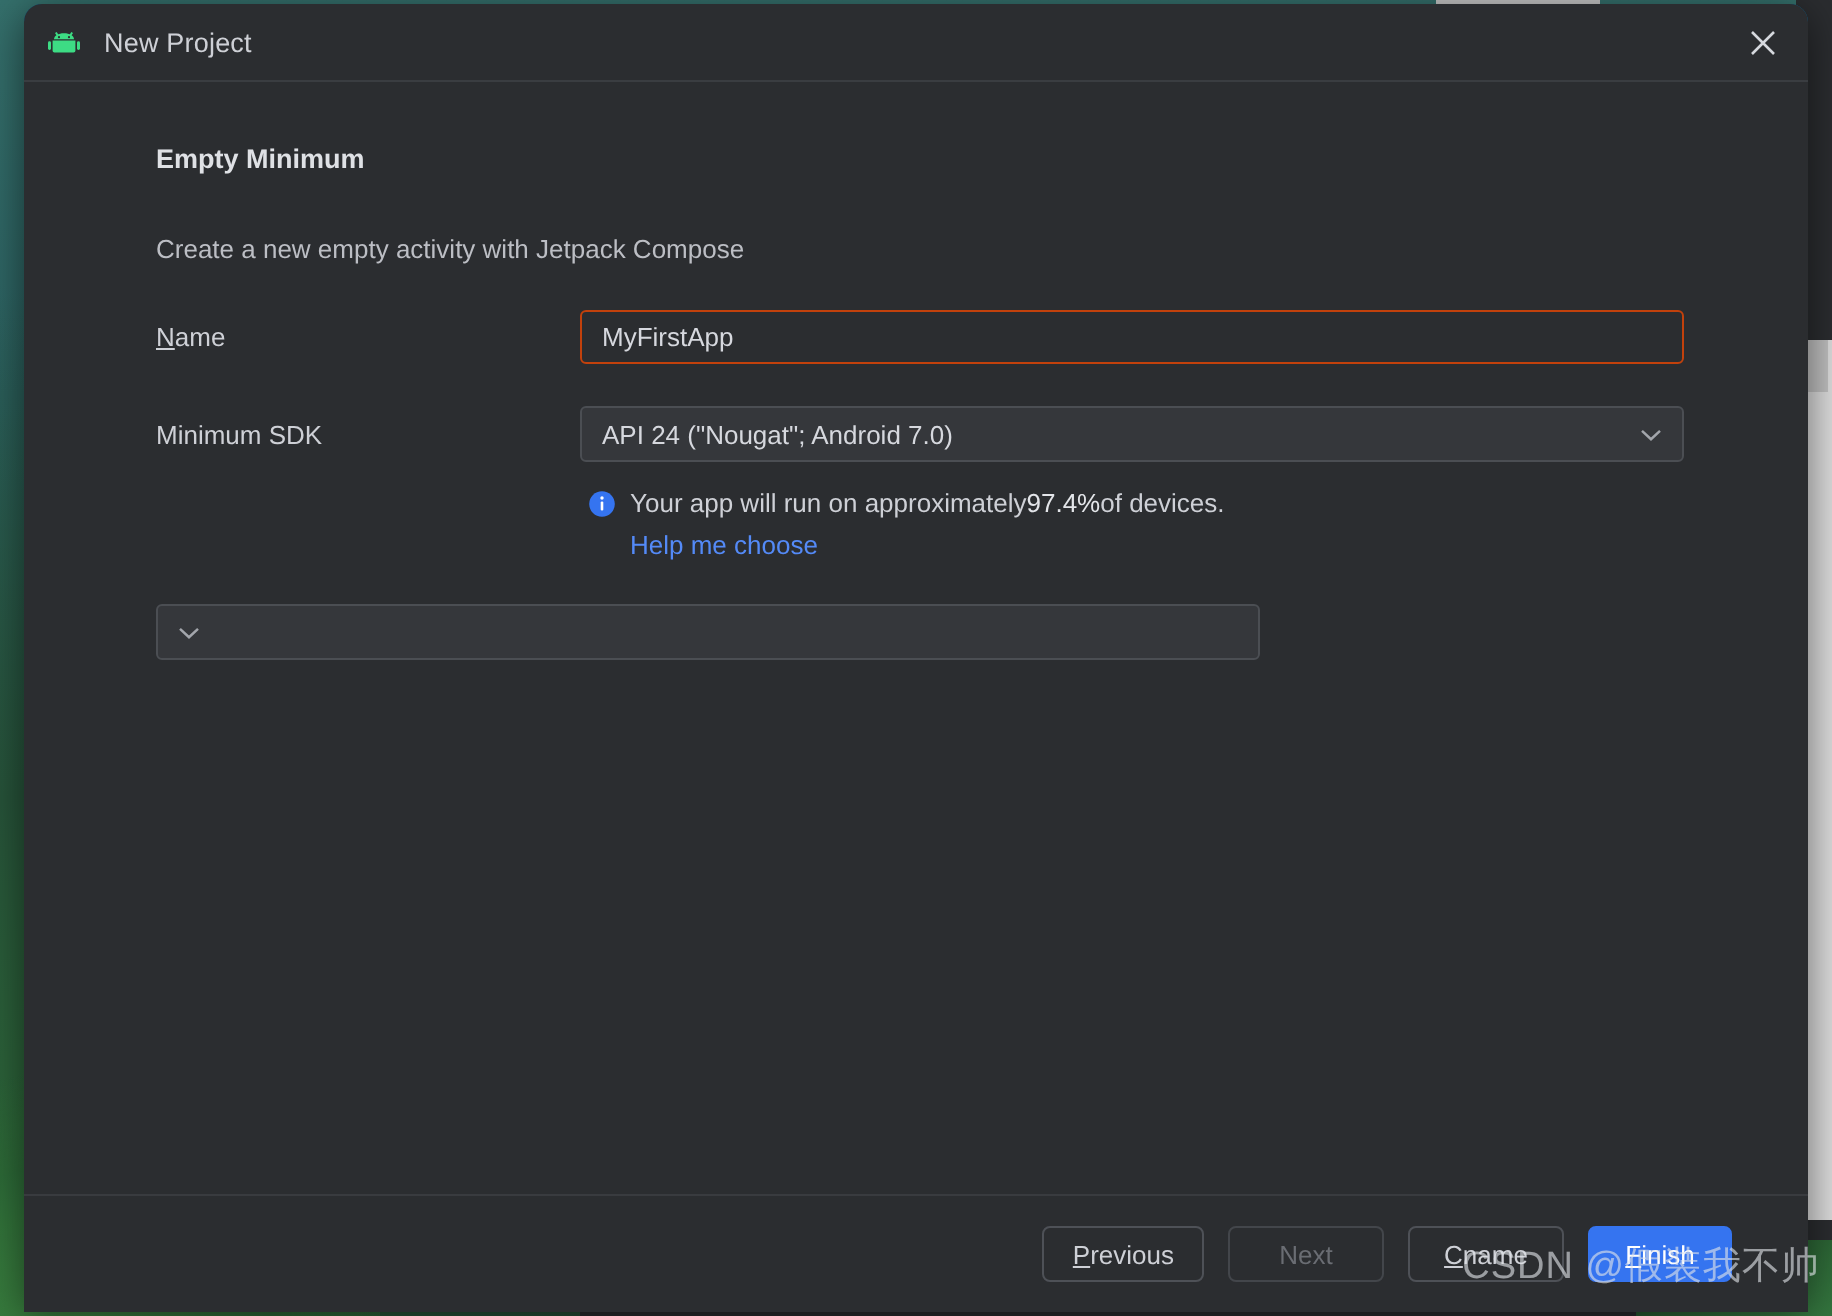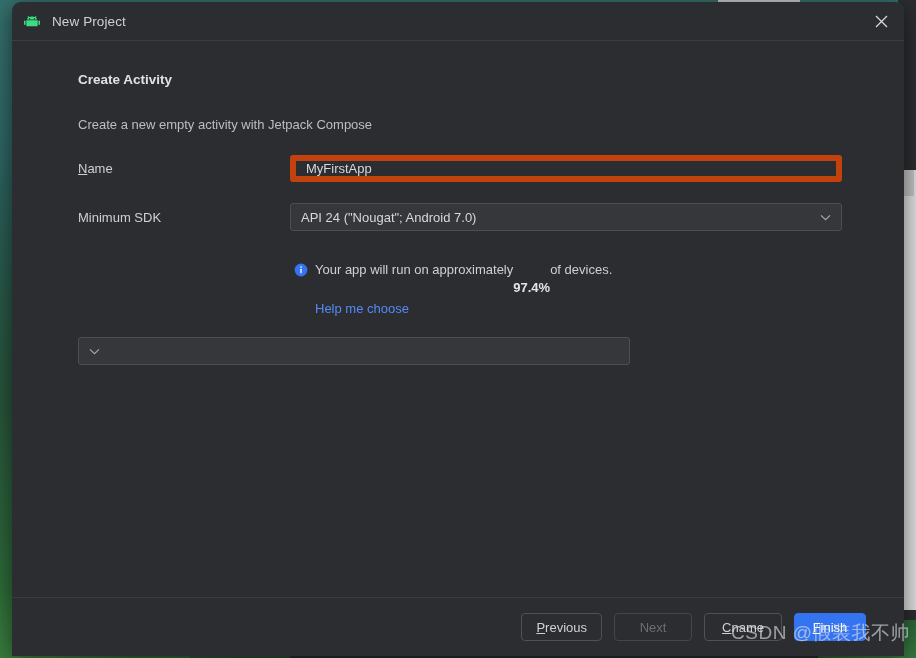--- a/index.html
+++ b/index.html
@@ -194,21 +194,21 @@
     vertical-align: -2px;
   }
 
   .field {
     position: relative;
     flex: 0 0 552px;
     width: 552px;
     height: 27px;
     box-sizing: border-box;
     background: #2b2d30;
-    border: 6px solid #c2410c;
+    border: 1px solid #c2410c;
     border-radius: 3px;
     display: flex;
     align-items: center;
     padding: 0 10px;
     font-size: 13px;
     color: #d6d8de;
   }
   .field.focused {
     border: 2px solid #3574f0;
     border-radius: 4px;
@@ -261,21 +261,21 @@
     align-items: center;
     font-size: 13px;
     color: #ced0d6;
   }
   .info-icon {
     flex: 0 0 auto;
     margin-right: 7px;
     display: flex;
     align-items: center;
   }
-  .info-line b { font-weight: bold; color: #e3e5e9; margin-top: 36px; }
+  .info-line b { font-weight: normal; color: #e3e5e9; }
   .info-link {
     display: inline-block;
     margin: 6px 0 0 21px;
     font-size: 13px;
     color: #548af7;
     cursor: pointer;
   }
 
   
   .buttonbar {
@@ -371,21 +371,21 @@
       <span class="title-text">New Project</span>
       <span class="close-btn">
         <svg width="13" height="13" viewBox="0 0 13 13">
           <path d="M1 1 L12 12 M12 1 L1 12" stroke="#d6d9de" stroke-width="1.3" fill="none"></path>
         </svg>
       </span>
     </div>
 
     <div class="content">
 
-      <div class="section-title">Create Activity</div>
+      <div class="section-title">Empty Minimum</div>
       <div class="section-sub">Create a new empty activity with Jetpack Compose</div>
 
       <div class="form">
 
         <div class="row">
           <div class="row-label"><span class="mn">N</span><span>ame</span></div>
           <div class="field">
             <span class="value">MyFirstApp</span>
           </div>
         </div>

